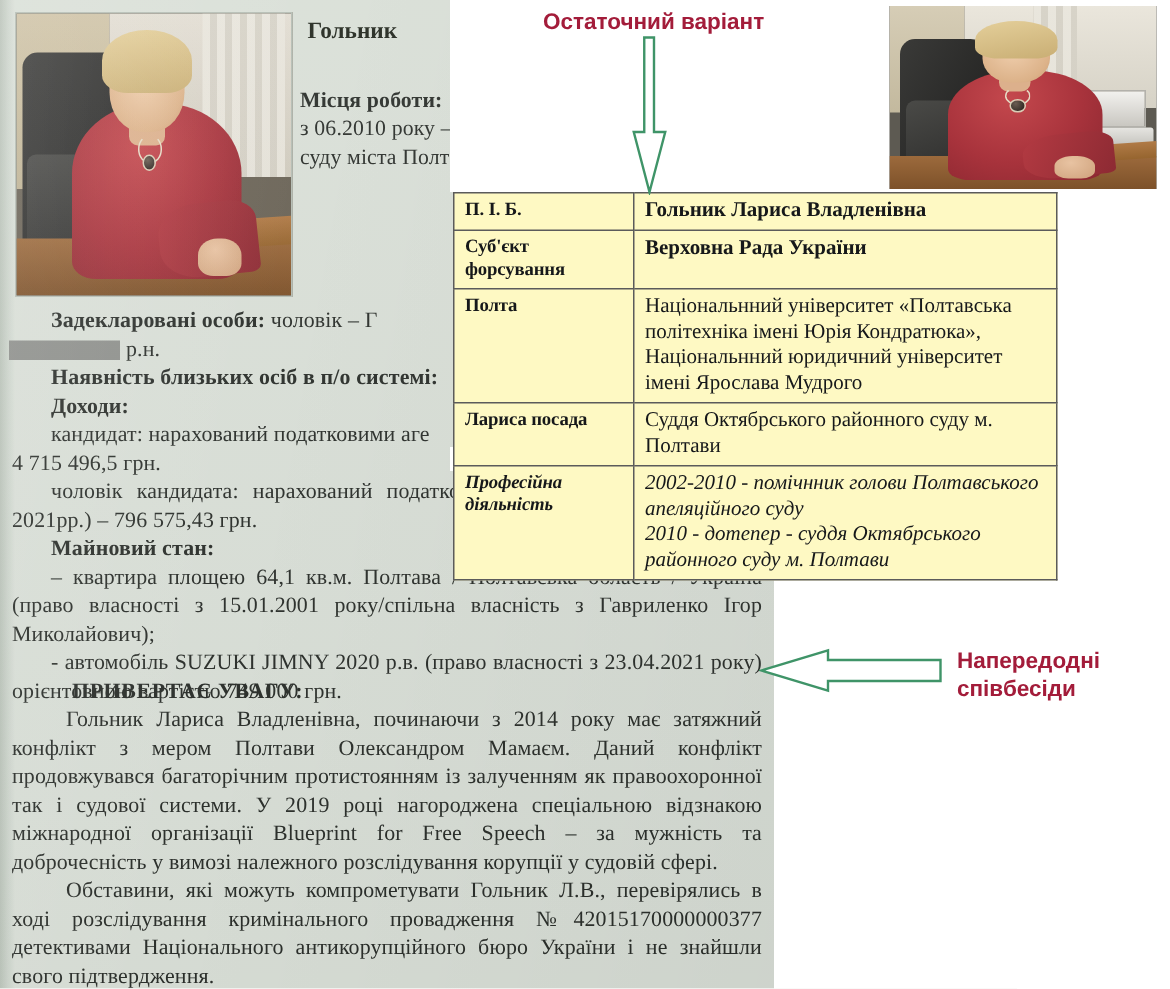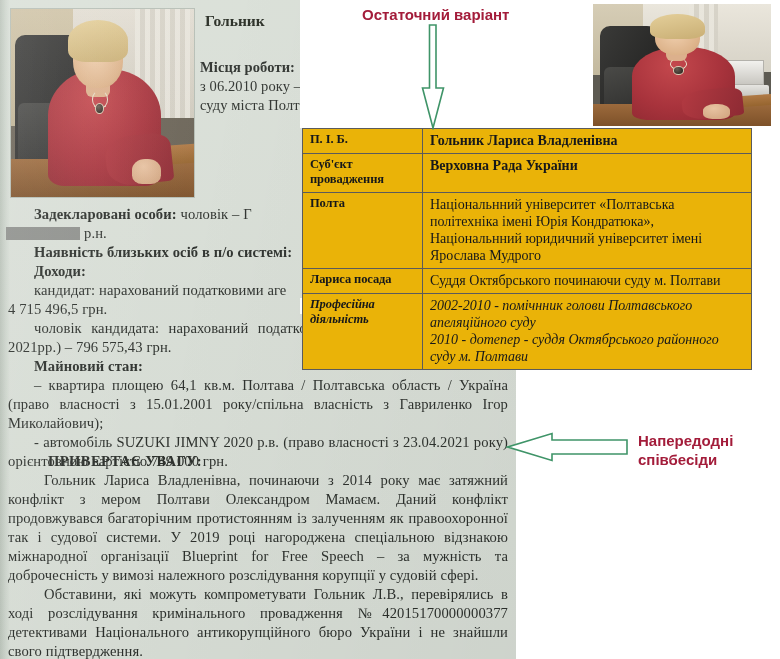--- a/index.html
+++ b/index.html
@@ -156,23 +156,23 @@
     left: 593px; top: 4px;
     width: 178px; height: 122px;
     overflow: hidden;
     background: #5d5a52;
   }
 
   
   .info-table {
     position: absolute;
     left: 302px; top: 128px;
-    width: 450px;
+    width: 403px;
     border-collapse: collapse;
-    background: #eab308;
+    background: #fef9c3;
     font-family: "Liberation Serif", "DejaVu Serif", serif;
     table-layout: fixed;
   }
   .info-table td {
     border: 1px solid #5b5b5b;
     padding: 3px 6px 4px 7px;
     vertical-align: top;
     color: #16181a;
     line-height: 1.22;
   }
@@ -299,30 +299,30 @@
   </div>
 
   <table class="info-table">
     <tbody>
       <tr class="row-pib">
         <td class="k">П. І. Б.</td>
         <td class="v b">Гольник Лариса Владленівна</td>
       </tr>
       <tr class="row-subj">
         <td class="k" style="white-space:pre-line">Суб'єкт
-провадження</td>
+форсування</td>
         <td class="v b">Верховна Рада України</td>
       </tr>
       <tr class="row-edu">
         <td class="k">Полта</td>
         <td class="v">Національнний університет «Полтавська політехніка імені Юрія Кондратюка», Національнний юридичний університет імені Ярослава Мудрого</td>
       </tr>
       <tr class="row-pos">
         <td class="k">Лариса посада</td>
-        <td class="v">Суддя Октябрського починаючи суду м. Полтави</td>
+        <td class="v">Суддя Октябрського районного суду м. Полтави</td>
       </tr>
       <tr class="row-prof">
         <td class="k" style="white-space:pre-line">Професійна
 діяльність</td>
         <td class="v" style="white-space:pre-line">2002-2010 - помічнник голови Полтавського апеляційного суду
 2010 - дотепер - суддя Октябрського районного суду м. Полтави</td>
       </tr>
     </tbody>
   </table>
 

